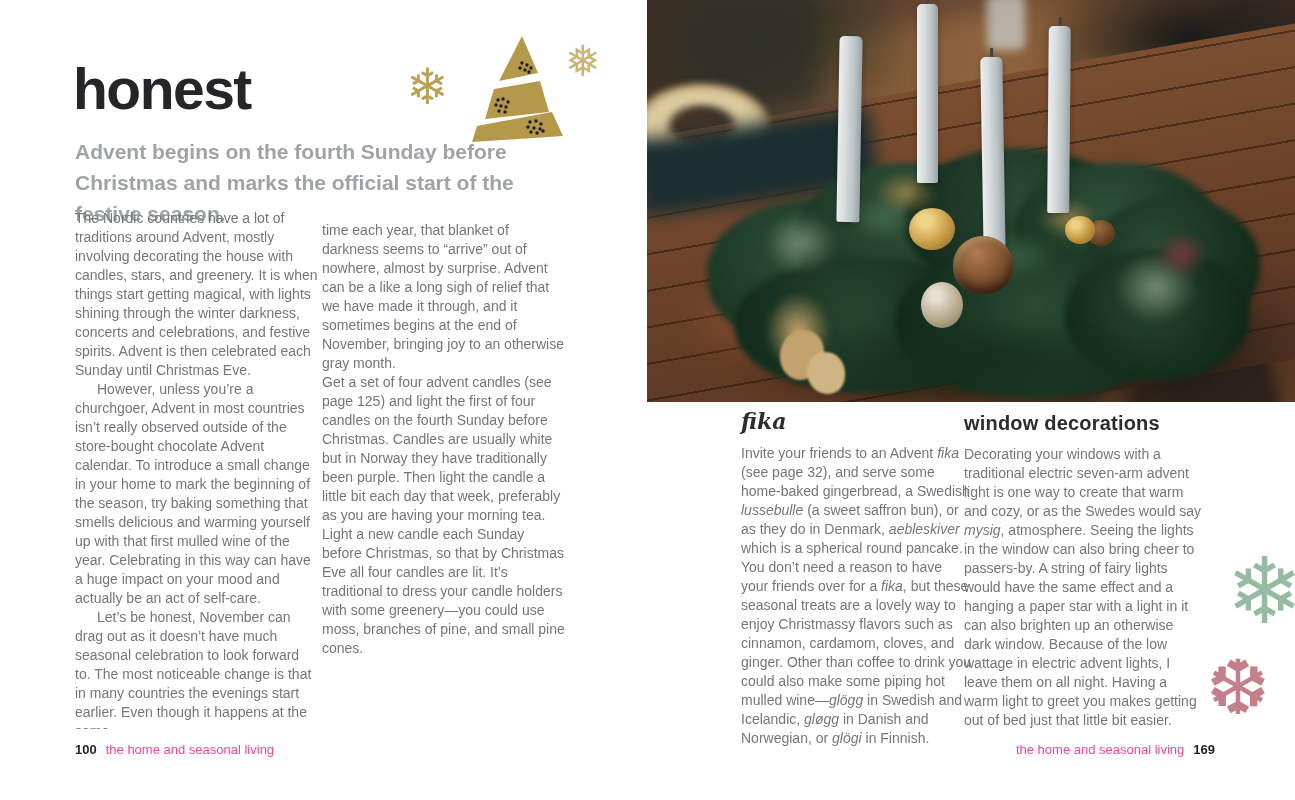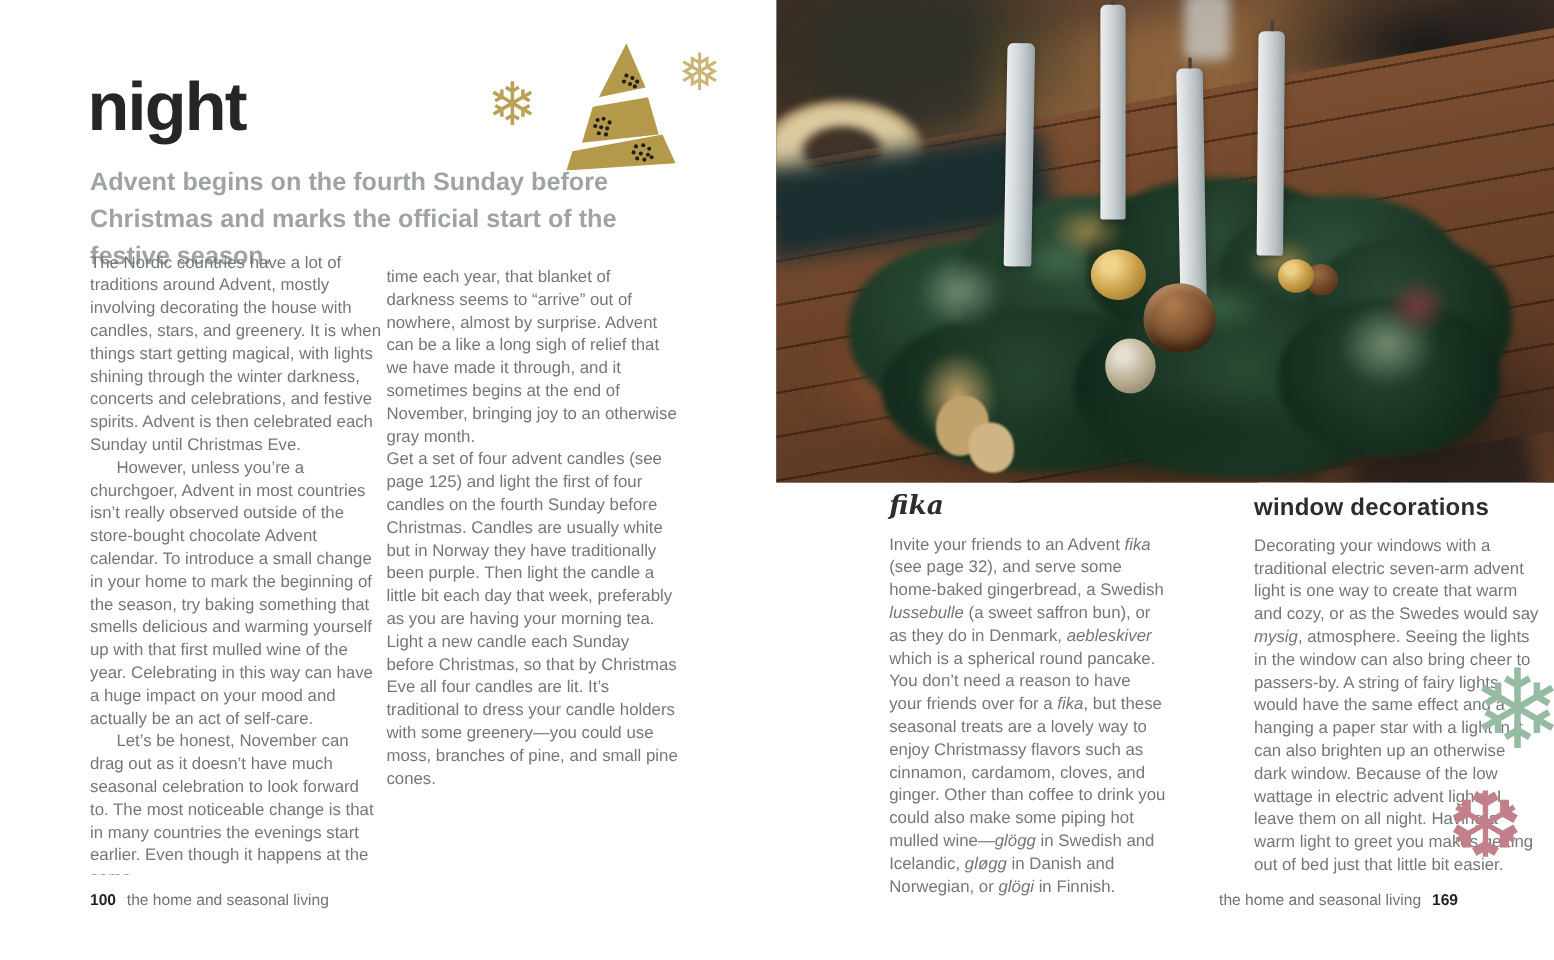--- a/index.html
+++ b/index.html
@@ -19,30 +19,30 @@
   h1.title{left:73px;top:56px;margin:0;font-size:57px;font-weight:700;color:#242628;letter-spacing:-1.5px;}
   .subtitle{left:75px;top:136px;width:505px;margin:0;font-size:21px;line-height:31px;font-weight:700;color:var(--subtitle);}
   .col{font-size:14px;line-height:19px;color:var(--body-text);}
   .col p{margin:0;}
   .col p.indent{text-indent:22px;}
   .col p.gap{margin-top:19px;}
   .col1{left:75px;top:209px;width:243px;height:520px;overflow:hidden;}
   .col2{left:322px;top:209px;width:243px;margin-top:12px;}
   h2.sec{margin:19px 0 10px;font-size:20px;font-weight:700;color:var(--heading);letter-spacing:.2px;}
   .fika-col{left:741px;top:412px;width:232px;}
-  .window-col{left:1045px;top:412px;width:238px;}
+  .window-col{left:964px;top:412px;width:238px;}
   .fika-col h2{margin:0 0 13px;font-family:"DejaVu Serif", serif;font-style:italic;font-weight:600;font-size:22px;color:var(--heading);}
   .window-col h2{margin:2px 0 12px;font-size:20px;font-weight:700;color:var(--heading);letter-spacing:.2px;}
   .col i{font-style:italic;}
 
   footer{font-size:13px;}
   .footer-left{left:75px;top:742px;display:flex;gap:9px;align-items:baseline;}
   .footer-right{right:80px;top:742px;display:flex;gap:9px;align-items:baseline;}
   .pagenum{font-weight:700;color:#1f2123;}
-  .foottext{color:#737373;text-align:center;}
+  .foottext{color:#ec4899;text-align:center;}
 
   
   .sf{line-height:1;font-family:"DejaVu Sans", sans-serif;user-select:none;}
   .sf.gold1{left:406px;top:62px;font-size:50px;color:#b89c4e;opacity:.95;}
   .sf.gold2{left:565px;top:40px;font-size:43px;color:#c2a95e;opacity:.85;}
   .sf.green{left:1226px;top:546px;font-size:92px;color:var(--green-snowflake);}
   .sf.pink{left:1206px;top:650px;font-size:76px;color:var(--pink-snowflake);}
   .tree{left:472px;top:36px;}
 
   
@@ -135,21 +135,21 @@
         <circle cx="56" cy="91" r="1.7"></circle>
           <circle cx="62" cy="92" r="1.7"></circle>
           <circle cx="68" cy="93" r="1.7"></circle>
         <circle cx="59" cy="96" r="1.7"></circle>
           <circle cx="65" cy="97" r="1.7"></circle>
           <circle cx="71" cy="95" r="1.7"></circle>
       </g>
     </svg>
     <span class="abs sf gold2">❅</span>
 
-    <h1 class="abs title">night</h1>
+    <h1 class="abs title">honest</h1>
     <p class="abs subtitle">Advent begins on the fourth Sunday before Christmas and marks the official start of the festive season.</p>
 
     <div class="abs col col1">
       <p>The Nordic countries have a lot of traditions around Advent, mostly involving decorating the house with candles, stars, and greenery. It is when things start getting magical, with lights shining through the winter darkness, concerts and celebrations, and festive spirits. Advent is then celebrated each Sunday until Christmas Eve.</p>
       <p class="indent">However, unless you’re a churchgoer, Advent in most countries isn’t really observed outside of the store-bought chocolate Advent calendar. To introduce a small change in your home to mark the beginning of the season, try baking something that smells delicious and warming yourself up with that first mulled wine of the year. Celebrating in this way can have a huge impact on your mood and actually be an act of self-care.</p>
       <p class="indent">Let’s be honest, November can drag out as it doesn’t have much seasonal celebration to look forward to. The most noticeable change is that in many countries the evenings start earlier. Even though it happens at the same</p>
     </div>
 
     <div class="abs col col2">
       <p>time each year, that blanket of darkness seems to “arrive” out of nowhere, almost by surprise. Advent can be a like a long sigh of relief that we have made it through, and it sometimes begins at the end of November, bringing joy to an otherwise gray month.</p>

